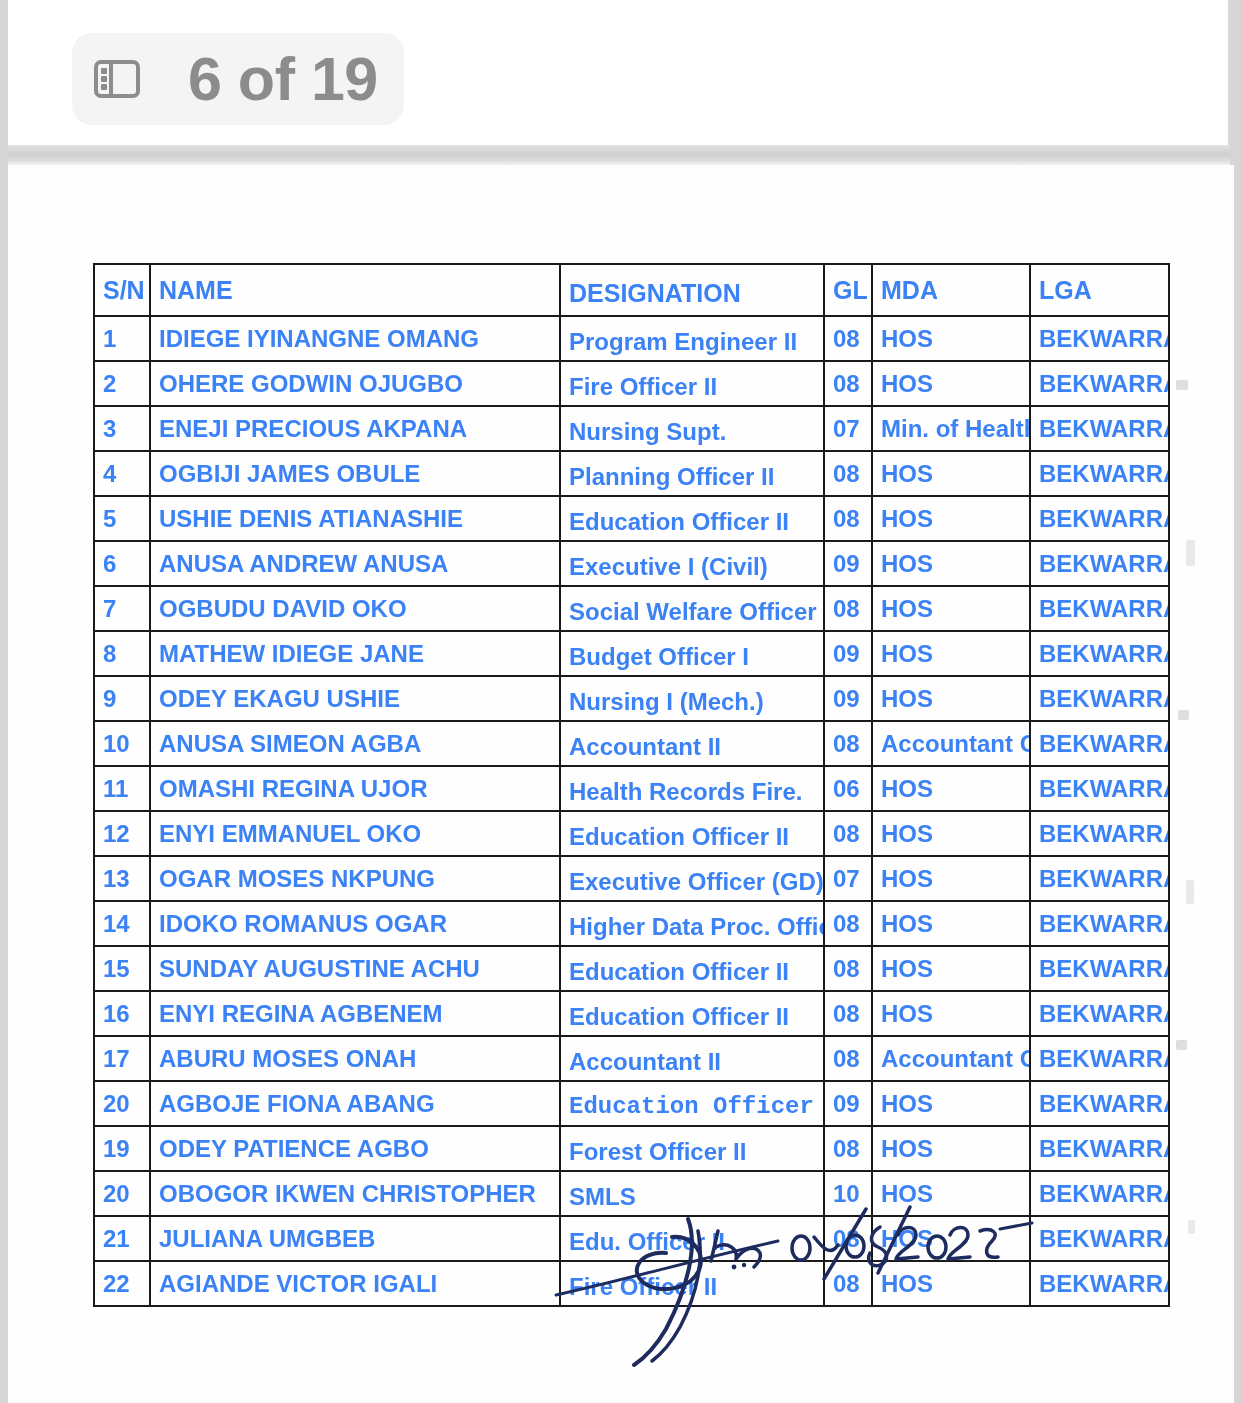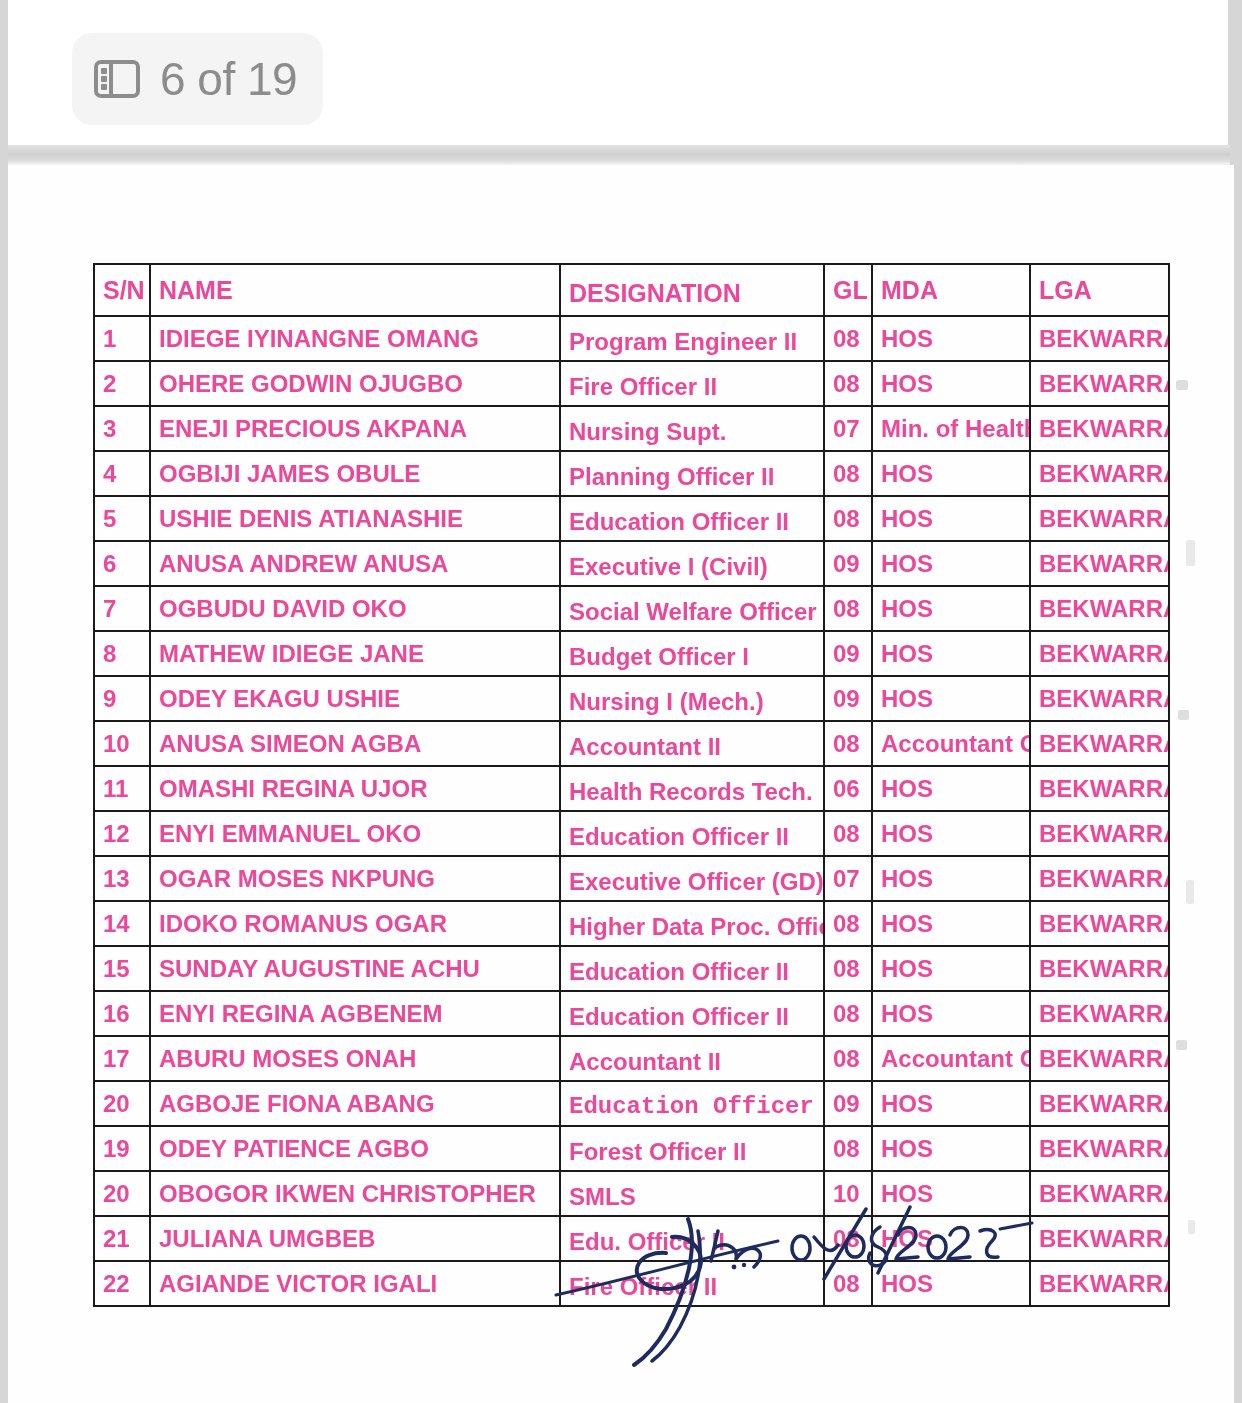--- a/index.html
+++ b/index.html
@@ -68,26 +68,27 @@
     width: 6px;
     height: 6px;
     background: #8d8d8d;
     border-radius: 1px;
   }
   .sidebar-icon .dot.d1 { top: 8px; }
   .sidebar-icon .dot.d2 { top: 16px; }
   .sidebar-icon .dot.d3 { top: 24px; }
 
   .page-label {
-    font-size: 46px;
-    font-weight: 400;
+    font-size: 61px;
+    font-weight: 700;
     color: #8c8c8c;
     letter-spacing: -0.5px;
     line-height: 1;
     white-space: nowrap;
+    margin-left: 28px;
   }
 
   .toolbar-seam {
     position: absolute;
     left: 8px;
     top: 145px;
     width: 1222px;
     height: 20px;
     background: linear-gradient(180deg,#e4e4e4 0%, #cfcfcf 45%, #dedede 80%, #f4f4f4 100%);
   }
@@ -122,21 +123,21 @@
     left: 85px;
     top: 98px;
     width: 1075px;
     height: 1042px;
   }
 
   table.roster {
     border-collapse: collapse;
     table-layout: fixed;
     width: 1075px;
-    color: #ec4899;
+    color: #3b82f6;
   }
 
   table.roster td, table.roster th {
     border: 2px solid #1a1a1a;
     padding: 0 8px;
     text-align: left;
     vertical-align: middle;
     font-weight: 600;
     font-size: 24px;
     line-height: 1.05;
@@ -297,21 +298,21 @@
               <td class="sn">10</td>
               <td>ANUSA SIMEON AGBA</td>
               <td class="skew-cell" style="transform: translateY(3px);">Accountant II</td>
               <td class="gl">08</td>
               <td>Accountant General</td>
               <td>BEKWARRA</td>
             </tr>
             <tr>
               <td class="sn">11</td>
               <td>OMASHI REGINA UJOR</td>
-              <td class="skew-cell" style="transform: translateY(3px);">Health Records Tech.</td>
+              <td class="skew-cell" style="transform: translateY(3px);">Health Records Fire.</td>
               <td class="gl">06</td>
               <td>HOS</td>
               <td>BEKWARRA</td>
             </tr>
             <tr>
               <td class="sn">12</td>
               <td>ENYI EMMANUEL OKO</td>
               <td class="skew-cell" style="transform: translateY(3px);">Education Officer II</td>
               <td class="gl">08</td>
               <td>HOS</td>

